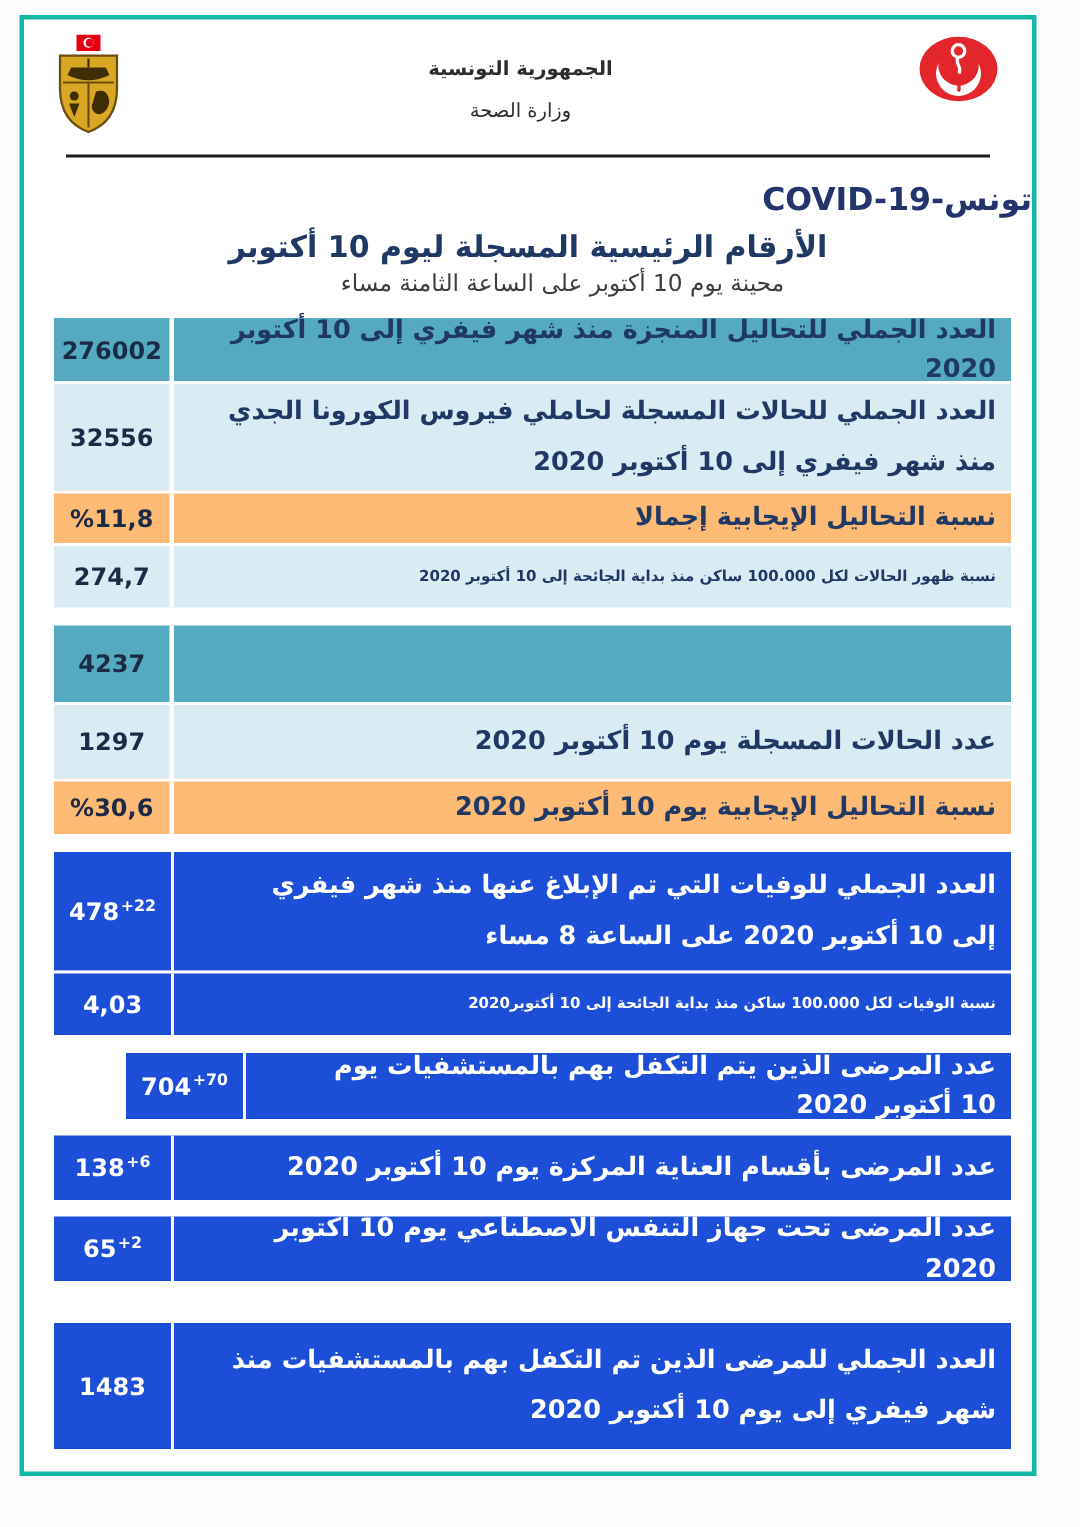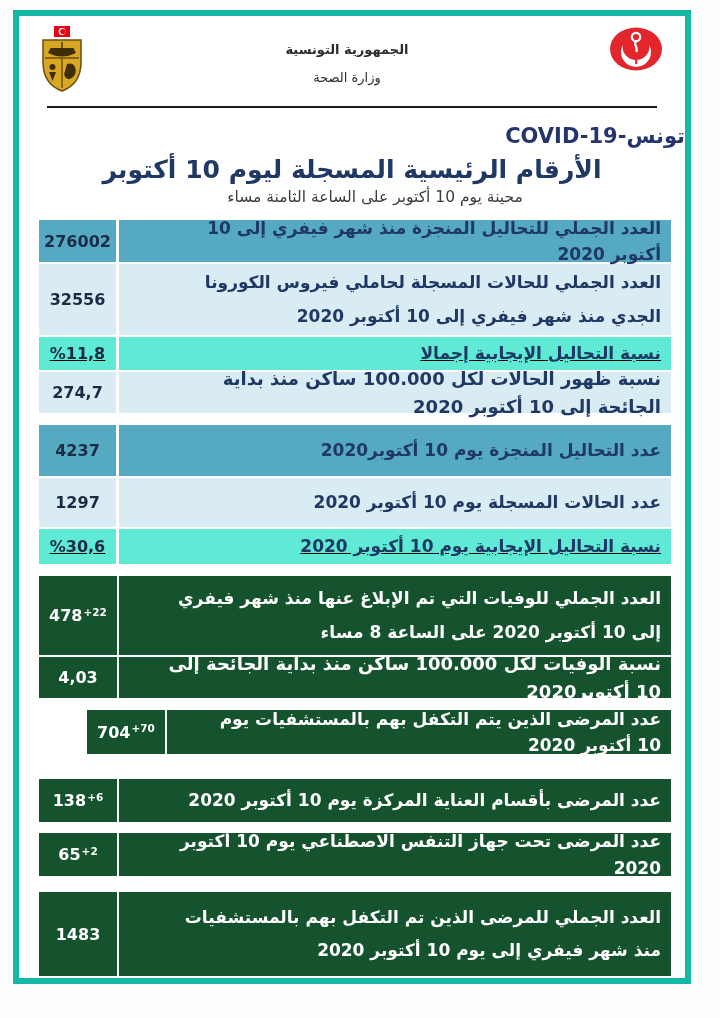--- a/index.html
+++ b/index.html
@@ -4,55 +4,55 @@
 <style>
   html,body{margin:0;padding:0;}
   body{
     width:720px;height:1018px;position:relative;
     background:#fdfdfd;
     font-family:"DejaVu Sans", sans-serif;
     overflow:hidden;
   }
   .page{
     position:absolute;left:13px;top:10px;width:678px;height:974px;
-    border:6px solid #14b8a6;background:#ffffff;box-sizing:border-box;
+    border:3px solid #14b8a6;background:#ffffff;box-sizing:border-box;
   }
   
   .hdr{display:flex;align-items:flex-start;padding:10px 22px 0 20px;}
   .hdr-center{flex:1;text-align:center;}
   .hdr-line1{margin-top:16px;font-size:13px;font-weight:bold;color:#2d2d2d;}
   .hdr-line2{margin-top:13px;font-size:13px;font-weight:normal;color:#2d2d2d;}
   .hdr-rule{border:none;border-top:2.5px solid #1b1b1b;margin:10px 28px 0 28px;}
   
   .t-main{margin-top:16px;text-align:right;font-size:21px;font-weight:bold;color:#24356e;direction:ltr;}
-  .t-sub{margin-top:7px;text-align:center;font-size:25px;font-weight:bold;color:#1f3864;direction:rtl;}
+  .t-sub{margin-top:7px;text-align:center;font-size:20px;font-weight:bold;color:#1f3864;direction:rtl;}
   .t-upd{margin-top:4px;text-align:center;font-size:15.5px;color:#3c3c3c;direction:rtl;padding-left:46px;}
   
   .tbl{margin:14px 14px 0 20px;}
   .gap{height:12px;}
   .gap-s{height:11px;}
   .row{display:flex;direction:ltr;box-sizing:border-box;gap:28px;}
   .row + .row{border-top:2px solid #ffffff;}
   .val{
     width:80px;flex:0 0 80px;display:flex;align-items:center;justify-content:center;
     font-weight:bold;font-size:16px;color:#1b2b45;border-right:3px solid #ffffff;
     direction:ltr;box-sizing:border-box;
   }
   .val sup{font-size:10.5px;position:relative;top:-4px;margin-left:1px;font-weight:bold;}
   .lbl{
     flex:1;direction:rtl;text-align:right;display:flex;align-items:center;
     padding:3px 10px 3px 8px;font-weight:bold;font-size:17px;color:#1f3864;
     line-height:1.55;box-sizing:border-box;
   }
   .tall .lbl{line-height:1.95;}
-  .small .lbl{font-size:18px;}
+  .small .lbl{font-size:10px;}
   .bg-teal{background:#55aac2;}
   .bg-light{background:#d9ecf4;}
-  .bg-white{background:#5eead4;text-decoration:underline;}
-  .bg-red{background:#14532d;justify-content:center;}
+  .bg-white{background:#fdba74;}
+  .bg-red{background:#1d4ed8;justify-content:center;}
   .bg-red .val,.bg-red .lbl{color:#ffffff;}
   .bg-red .val{border-right-width:2px;}
   
   .h42{height:42px;} .h73{height:73px;justify-content:center;} .h35{height:35px;} .h43{height:43px;}
   .h41{height:51px;} .h37{height:37px;} .h79{height:79px;} .h44{height:44px;}
   .h84{height:84px;}
 </style>
 </head>
 <body>
 
@@ -112,21 +112,20 @@
       <div class="val">274,7</div>
       <div class="lbl">نسبة ظهور الحالات لكل 100.000 ساكن منذ بداية الجائحة إلى 10 أكتوبر 2020</div>
     </div>
   </div>
 
   <div class="gap"></div>
 
   <div class="tbl" style="margin-top:0;">
     <div class="row bg-teal h41">
       <div class="val">4237</div>
-      <div class="lbl">عدد التحاليل المنجزة يوم 10 أكتوبر2020</div>
     </div>
     <div class="row bg-light h41">
       <div class="val">1297</div>
       <div class="lbl">عدد الحالات المسجلة يوم 10 أكتوبر 2020</div>
     </div>
     <div class="row bg-white h37">
       <div class="val">%30,6</div>
       <div class="lbl">نسبة التحاليل الإيجابية يوم 10 أكتوبر 2020</div>
     </div>
   </div>
@@ -154,21 +153,21 @@
       <div class="val">
         <span>704</span>
           <sup>+70</sup>
       </div>
       <div class="lbl">عدد المرضى الذين يتم التكفل بهم بالمستشفيات يوم 10 أكتوبر 2020</div>
     </div>
   </div>
 
   <div class="gap-s"></div>
 
-  <div class="tbl" style="margin-top:14px;">
+  <div class="tbl" style="margin-top:0;">
     <div class="row bg-red h43">
       <div class="val">
         <span>138</span>
           <sup>+6</sup>
       </div>
       <div class="lbl">عدد المرضى بأقسام العناية المركزة يوم 10 أكتوبر 2020</div>
     </div>
   </div>
 
   <div class="gap-s"></div>
@@ -178,20 +177,20 @@
       <div class="val">
         <span>65</span>
           <sup>+2</sup>
       </div>
       <div class="lbl">عدد المرضى تحت جهاز التنفس الاصطناعي يوم 10 أكتوبر 2020</div>
     </div>
   </div>
 
   <div class="gap"></div>
 
-  <div class="tbl" style="margin-top:4px;">
+  <div class="tbl" style="margin-top:16px;">
     <div class="row bg-red h84 tall">
       <div class="val">1483</div>
       <div class="lbl">العدد الجملي للمرضى الذين تم التكفل بهم بالمستشفيات منذ شهر فيفري إلى يوم 10 أكتوبر 2020</div>
     </div>
   </div>
 
 </div>
 
 </body></html>

